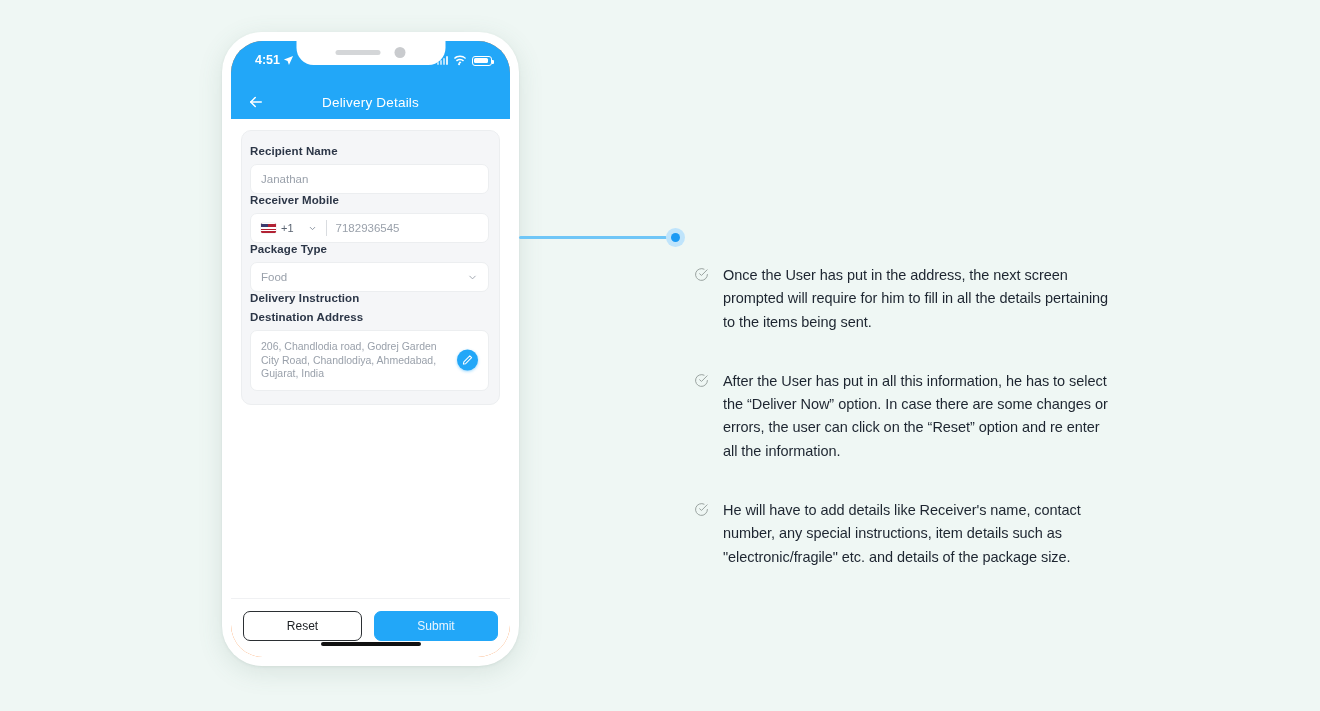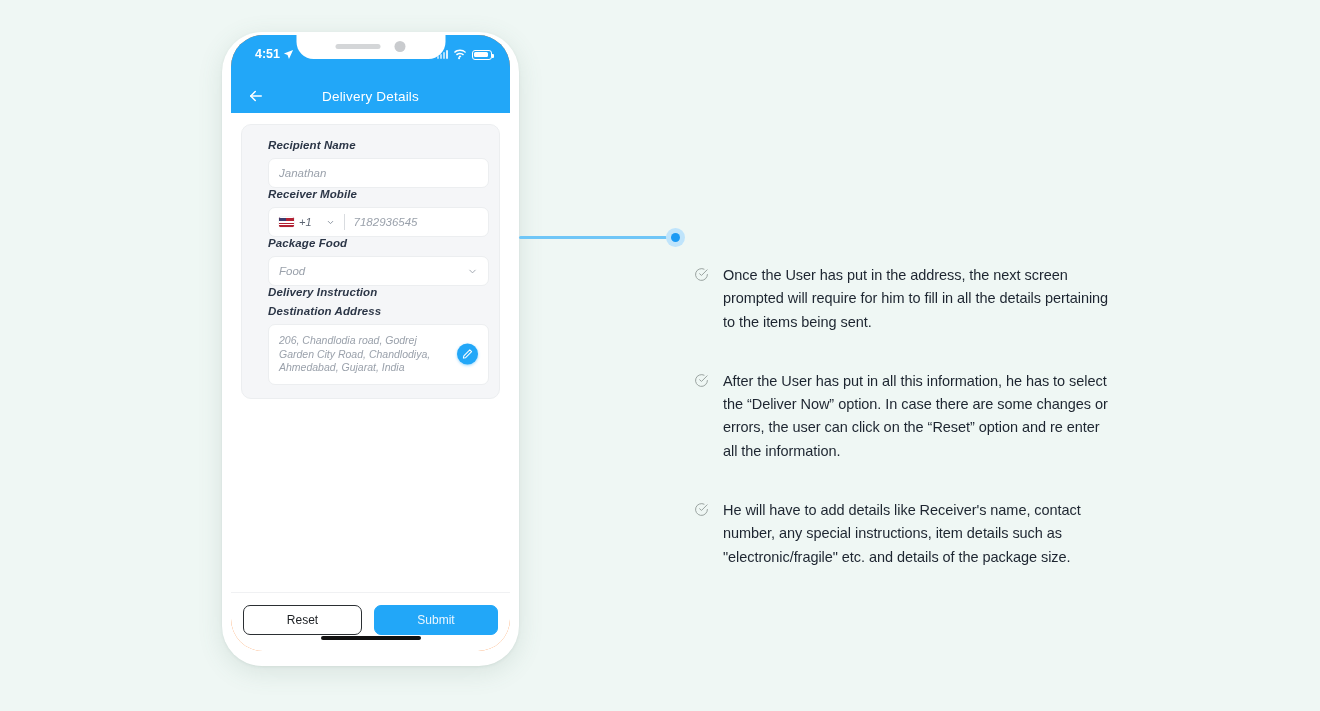--- a/index.html
+++ b/index.html
@@ -16,21 +16,21 @@
   .phone-frame {
     position: absolute;
     left: 222px; top: 32px;
     width: 297px; height: 634px;
     background: #ffffff;
     border-radius: 40px;
     box-shadow: 0 6px 26px rgba(80,110,100,0.14), 0 1px 3px rgba(80,110,100,0.10);
   }
   .phone-screen {
     position: absolute;
-    left: 9px; top: 3px;
+    left: 9px; top: 9px;
     width: 279px; height: 616px;
     background: #f97316;
     border-radius: 32px;
     overflow: hidden;
   }
   
   .status-bar {
     position: relative;
     height: 44px;
     background: #22a7f8;
@@ -90,23 +90,22 @@
   
   .app-body {
     height: 538px; background: #ffffff; position: relative;
     display: flex; flex-direction: column;
   }
   .form-card {
     margin: 11px 10px 0 10px;
     background: #f5f6f8;
     border: 1px solid #eceef0;
     border-radius: 10px;
-    padding: 14px 10px 13px 26px;
+    padding: 14px 10px 13px 8px;
     flex: 0 0 auto;
-    font-style: italic;
   }
   .field-label {
     font-size: 11.5px; font-weight: 700; color: #2c3647;
     margin-bottom: 7px; letter-spacing: 0.1px;
   }
   .input-box {
     background: #fff; border: 1px solid #eceef0; border-radius: 7px;
     height: 30px; display: flex; align-items: center;
     padding: 0 10px;
     font-size: 11.5px; color: #9aa1ab;
@@ -273,21 +272,21 @@
                 </span>
               <span class="cc-text">+1</span>
               <svg class="chev" viewBox="0 0 24 24" fill="none" stroke="currentColor" stroke-width="2.5" stroke-linecap="round" stroke-linejoin="round">
                 <polyline points="6 9 12 15 18 9"></polyline>
               </svg>
             </div>
             <span class="vdiv"></span>
             <span>7182936545</span>
           </div>
 
-          <div class="field-label">Package Food</div>
+          <div class="field-label">Package Type</div>
           <div class="input-box select-box">
             <span>Food</span>
             <svg class="select-chev" viewBox="0 0 24 24" fill="none" stroke="currentColor" stroke-width="2" stroke-linecap="round" stroke-linejoin="round">
               <polyline points="6 9 12 15 18 9"></polyline>
             </svg>
           </div>
 
           <div class="field-label">Delivery Instruction</div>
 
           <div class="field-label">Destination Address</div>

